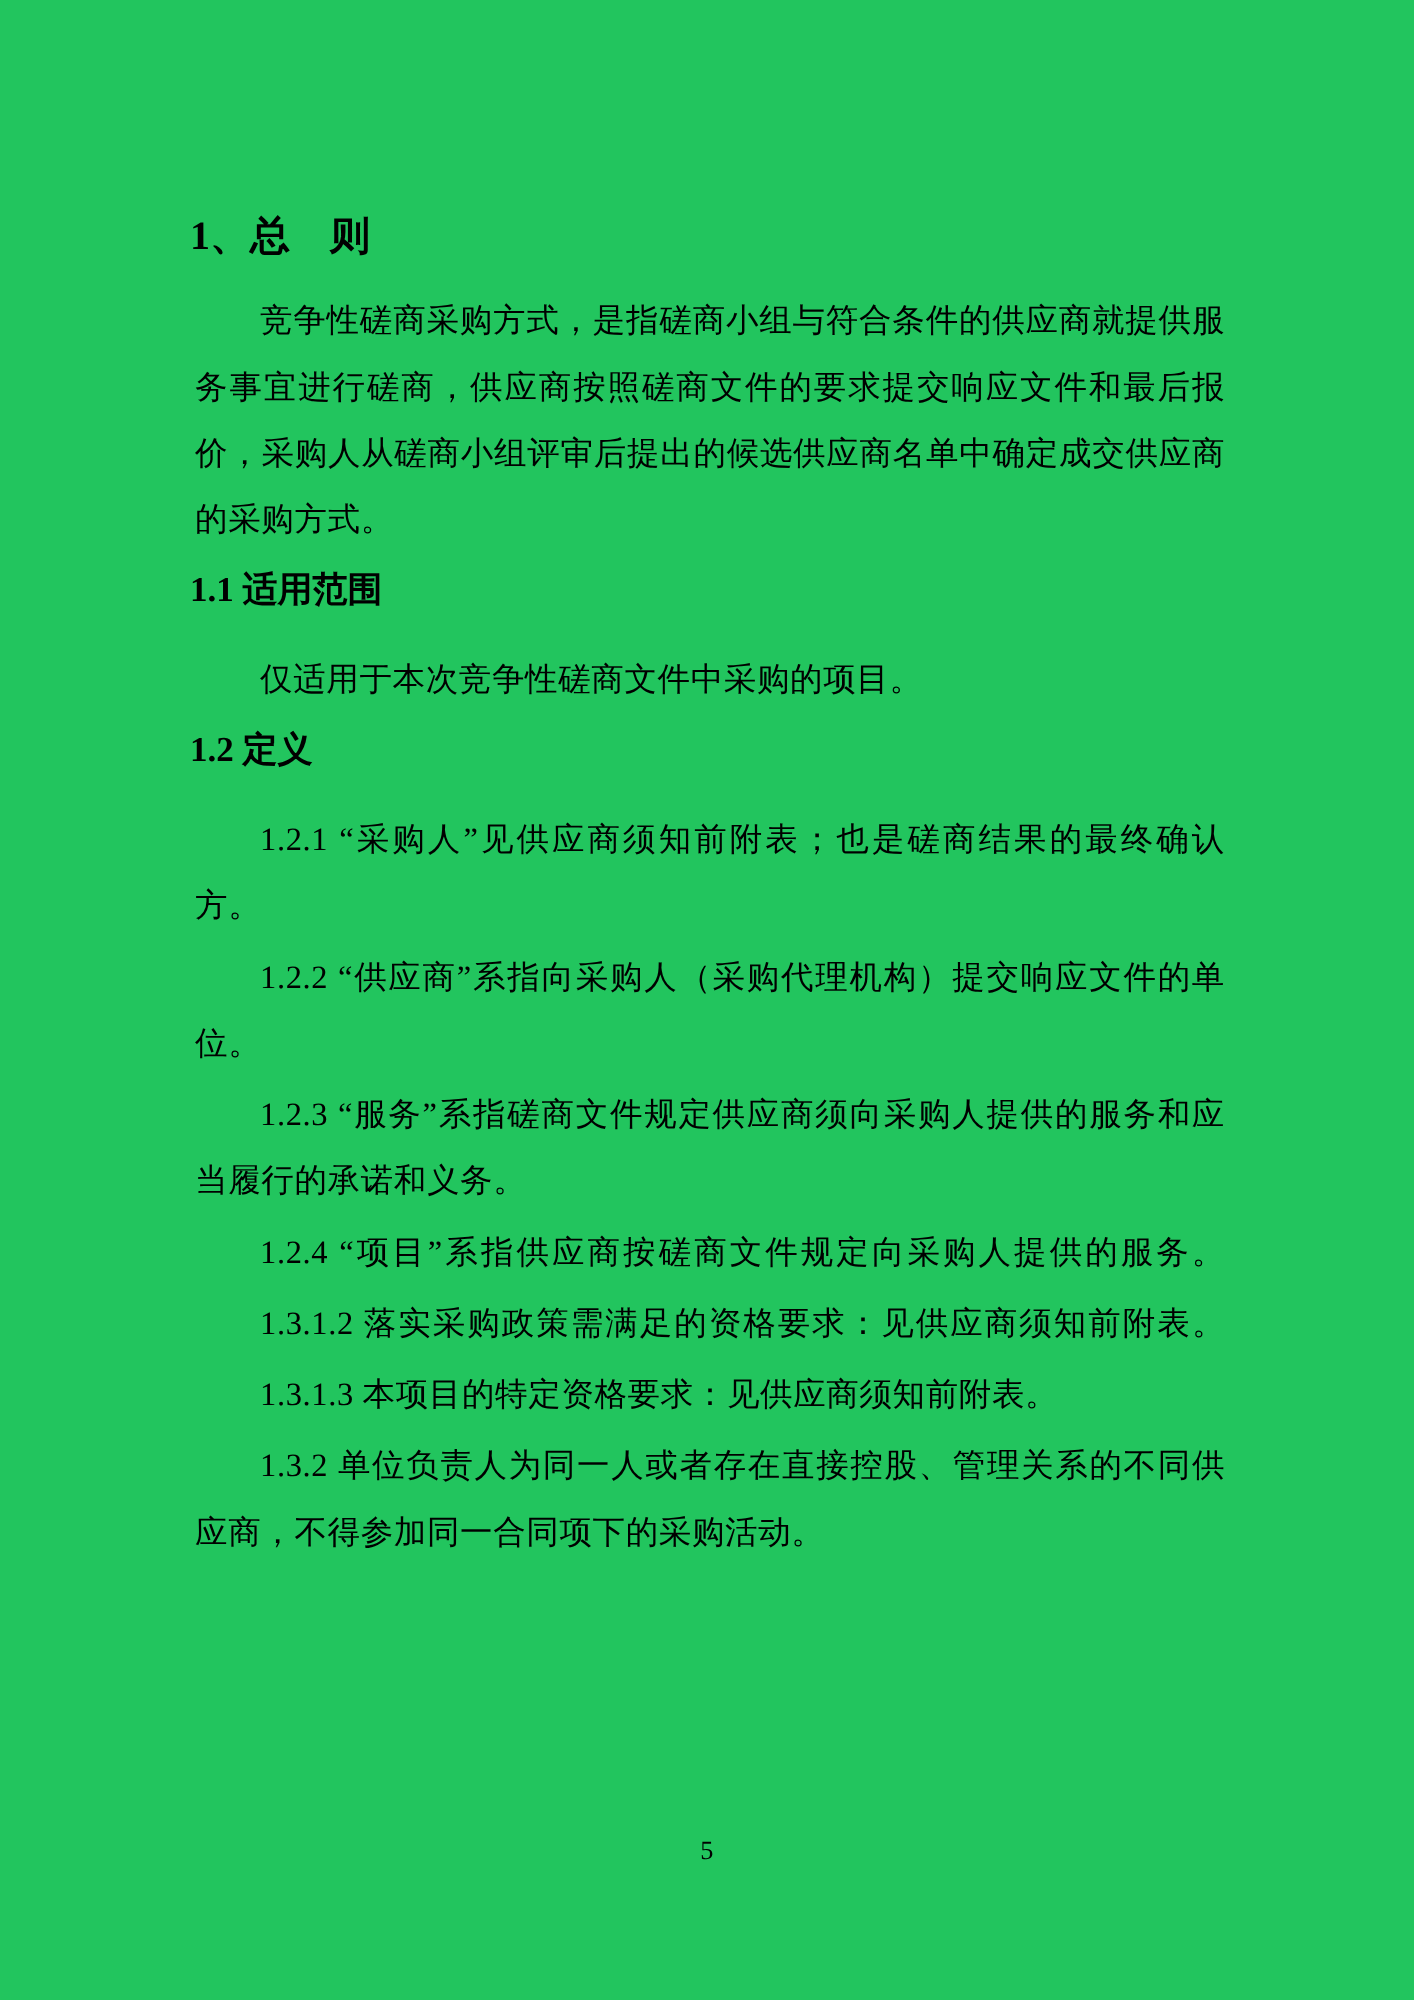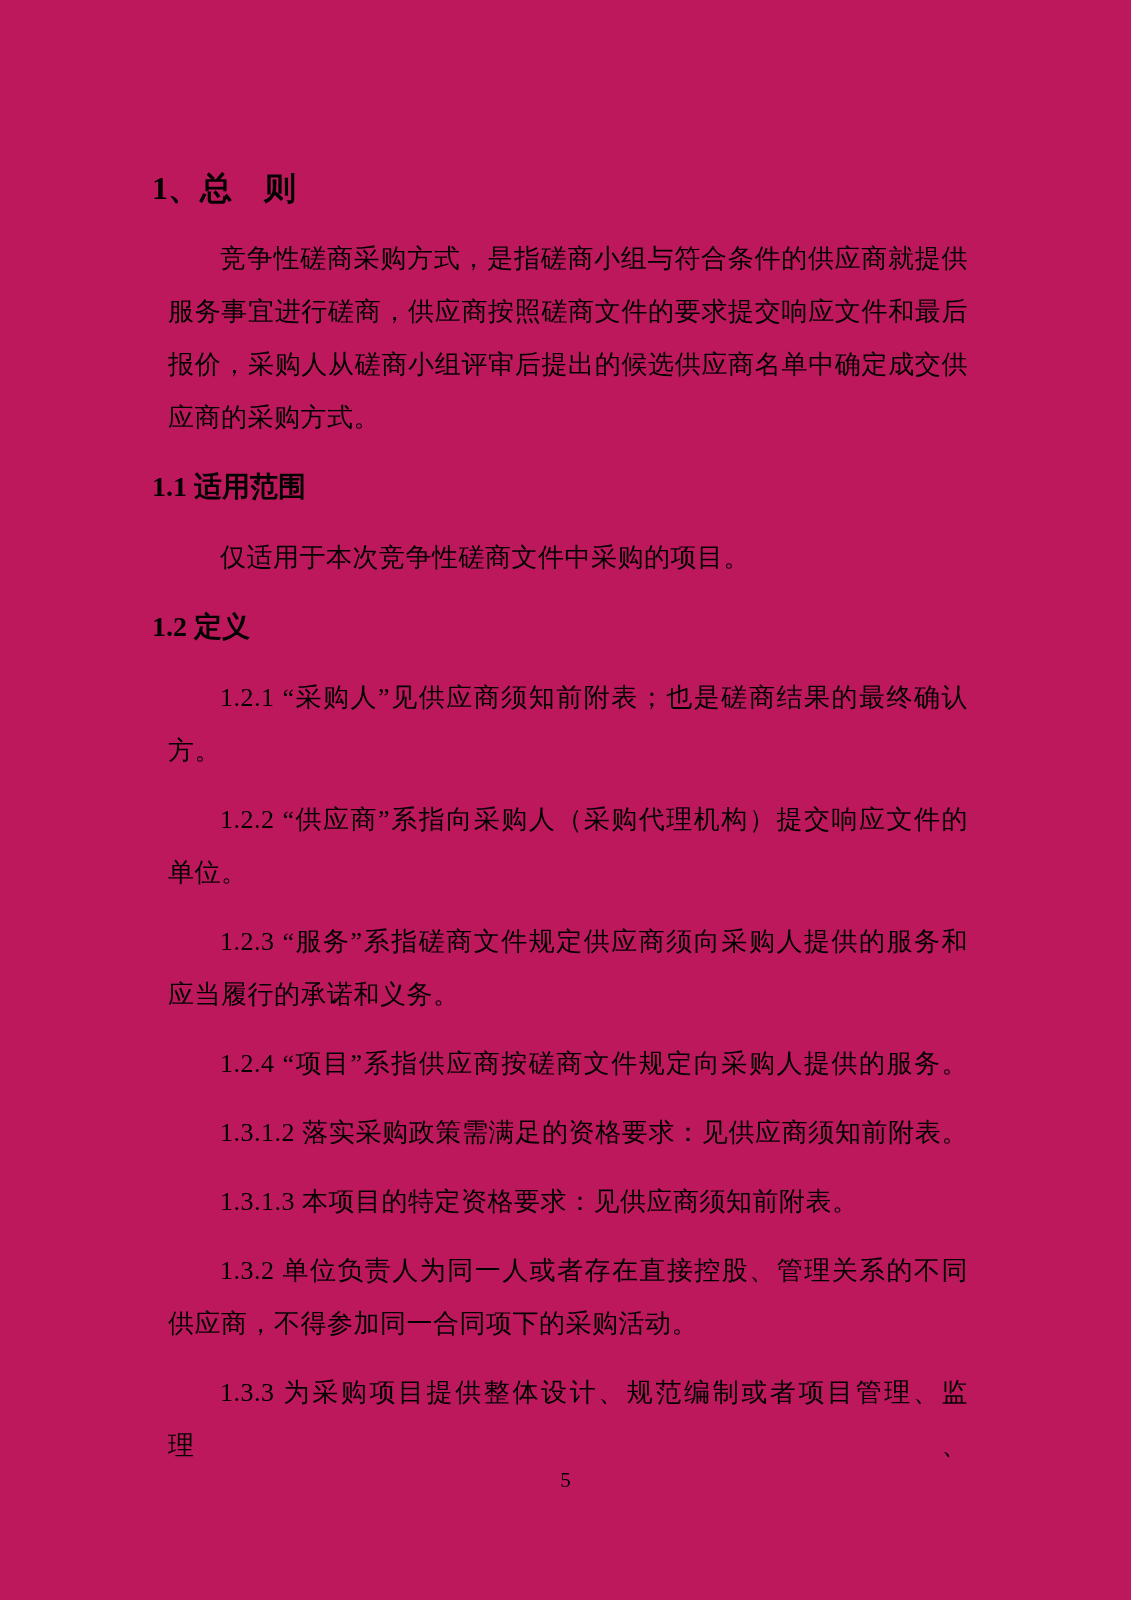--- a/index.html
+++ b/index.html
@@ -4,21 +4,21 @@
 <style>
   html, body {
     margin: 0;
     padding: 0;
     background: #ffffff;
   }
   .page {
     position: relative;
     width: 1131px;
     height: 1600px;
-    background: #be185d;
+    background: #22c55e;
     color: #000000;
     font-family: "Liberation Serif", "DejaVu Serif", serif;
     overflow: hidden;
   }
   .doc {
     position: absolute;
     left: 152px;
     top: 160px;
     width: 832px;
     text-align: justify;
@@ -35,21 +35,21 @@
     font-size: 28px;
     font-weight: bold;
     line-height: 53px;
     margin: 0 0 18px 0;
     text-align: left;
   }
   .doc p {
     font-size: 26px;
     font-weight: normal;
     line-height: 53px;
-    margin: 16px;
+    margin: 4px;
     text-indent: 2em;
     letter-spacing: 0.5px;
   }
   .doc p.jl {
     text-align-last: justify;
   }
   .page-number {
     position: absolute;
     left: 0;
     top: 1468px;
@@ -69,16 +69,15 @@
     <h2>1.1 适用范围</h2>
     <p>仅适用于本次竞争性磋商文件中采购的项目。</p>
     <h2>1.2 定义</h2>
     <p>1.2.1 “采购人”见供应商须知前附表；也是磋商结果的最终确认方。</p>
     <p>1.2.2 “供应商”系指向采购人（采购代理机构）提交响应文件的单位。</p>
     <p>1.2.3 “服务”系指磋商文件规定供应商须向采购人提供的服务和应当履行的承诺和义务。</p>
     <p class="jl">1.2.4 “项目”系指供应商按磋商文件规定向采购人提供的服务。</p>
     <p class="jl">1.3.1.2 落实采购政策需满足的资格要求：见供应商须知前附表。</p>
     <p>1.3.1.3 本项目的特定资格要求：见供应商须知前附表。</p>
     <p>1.3.2 单位负责人为同一人或者存在直接控股、管理关系的不同供应商，不得参加同一合同项下的采购活动。</p>
-    <p class="jl">1.3.3 为采购项目提供整体设计、规范编制或者项目管理、监理、</p>
   </div>
   <div class="page-number">5</div>
 </div>
 
 </body></html>

